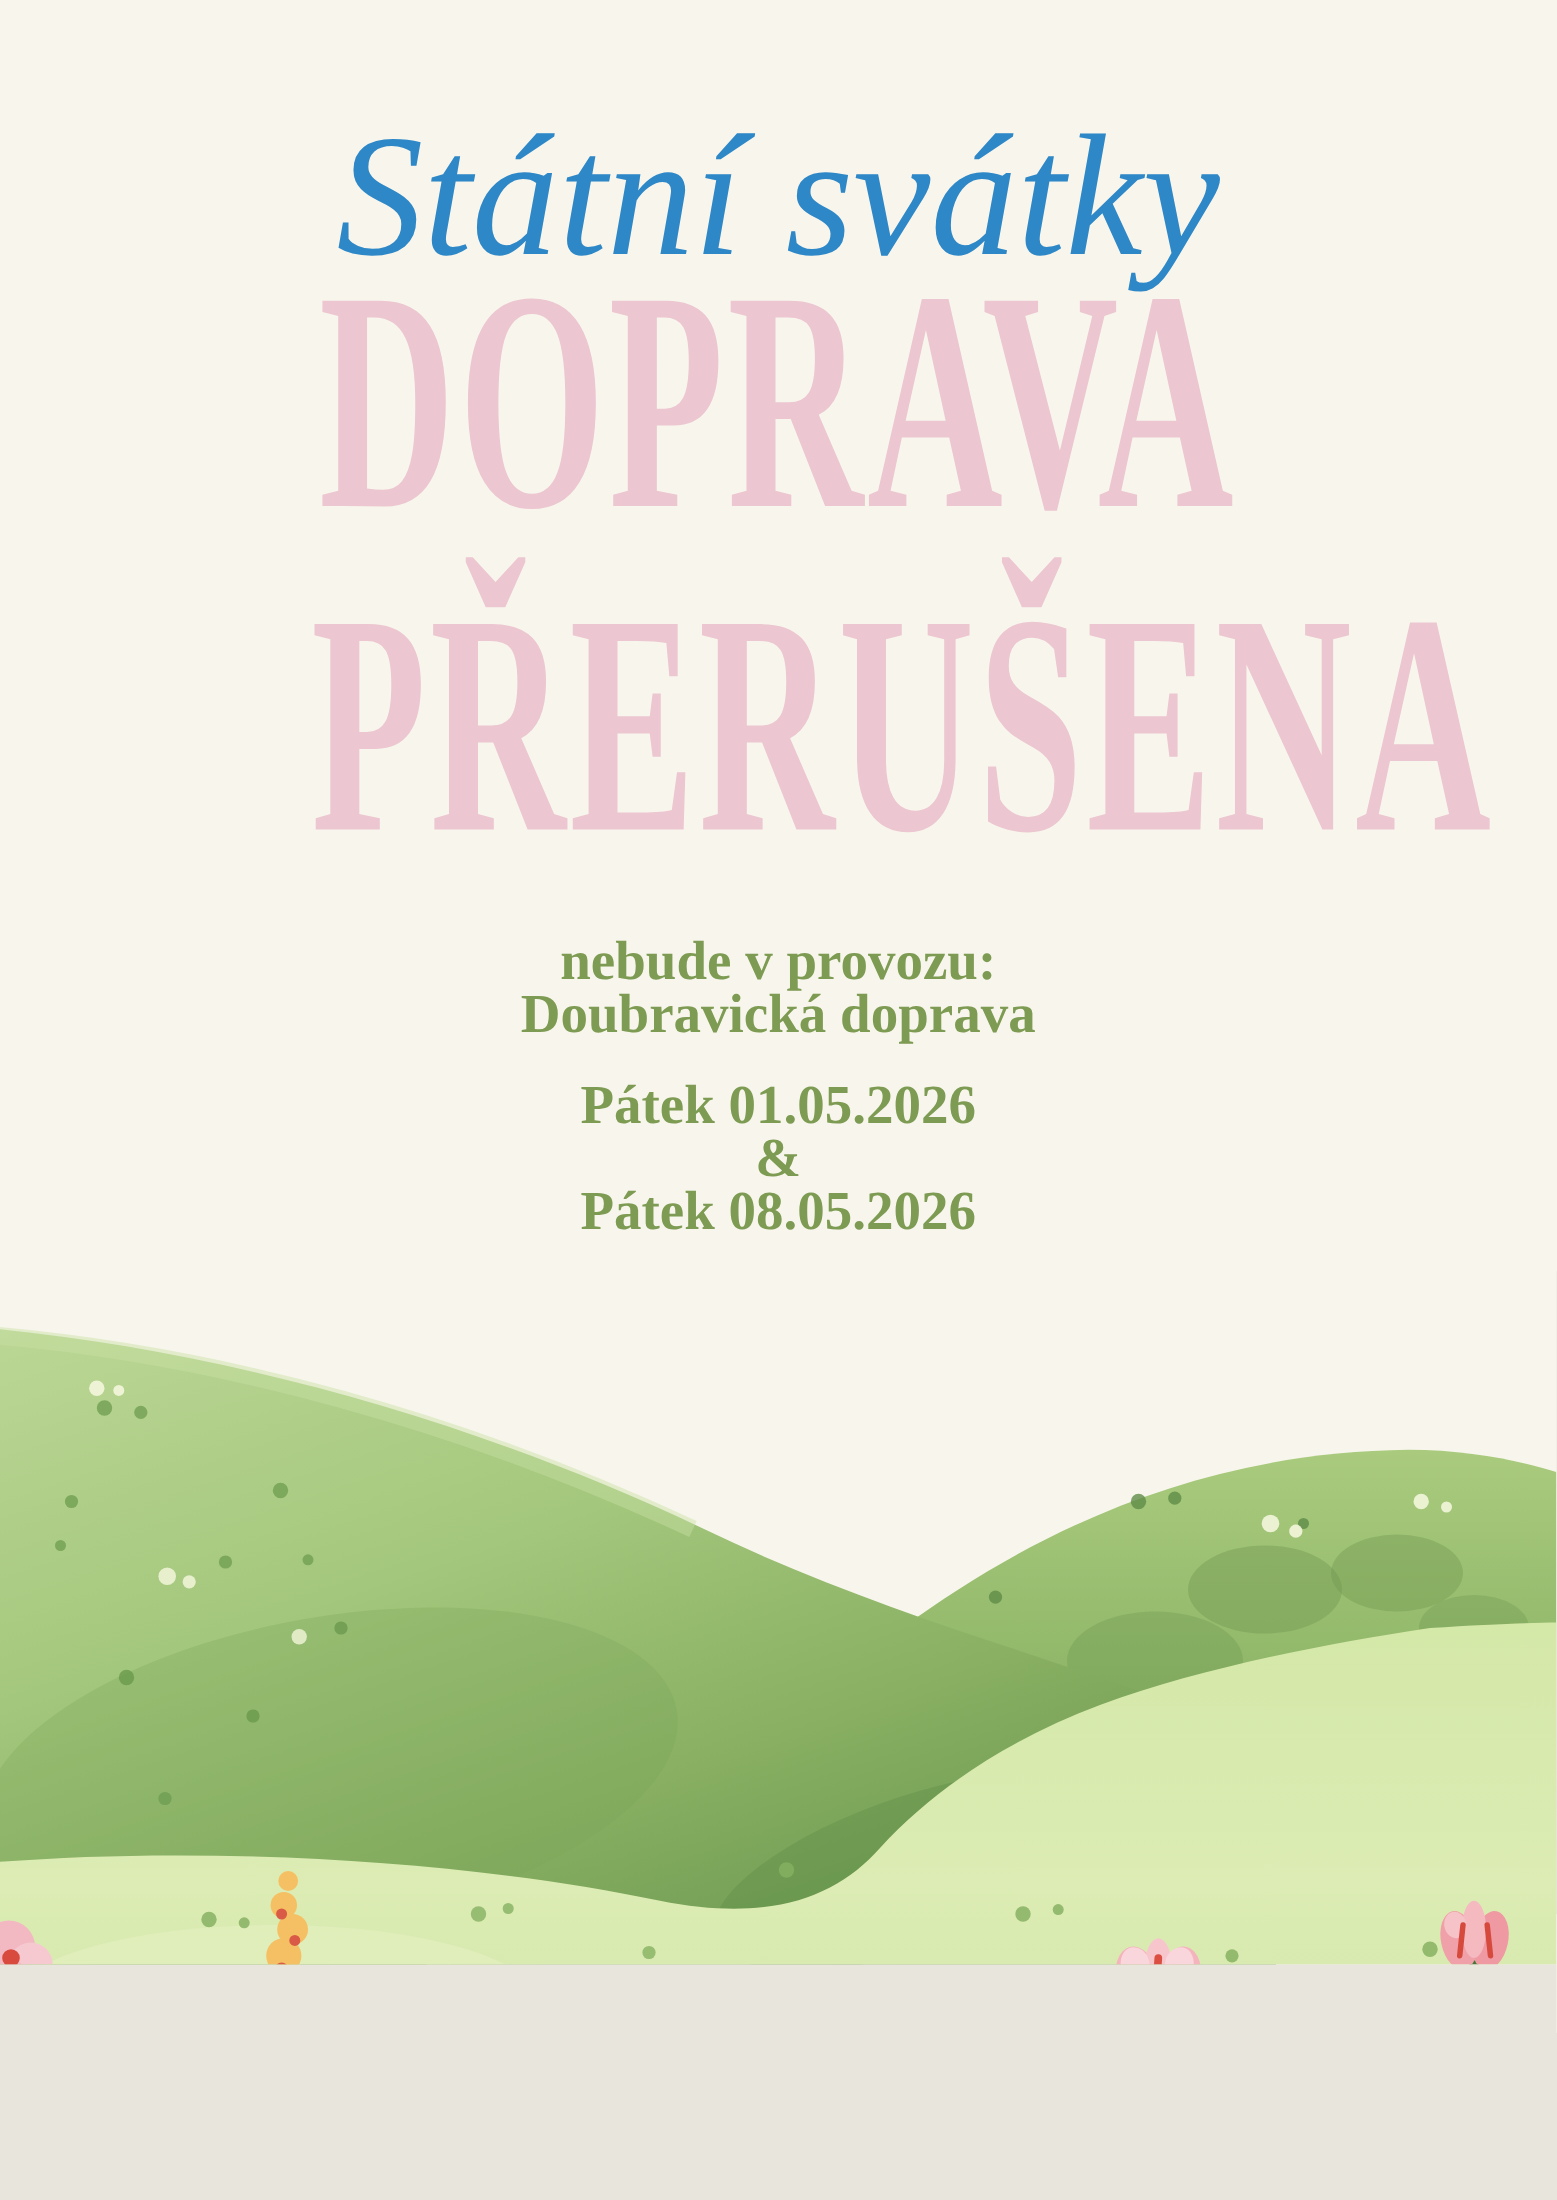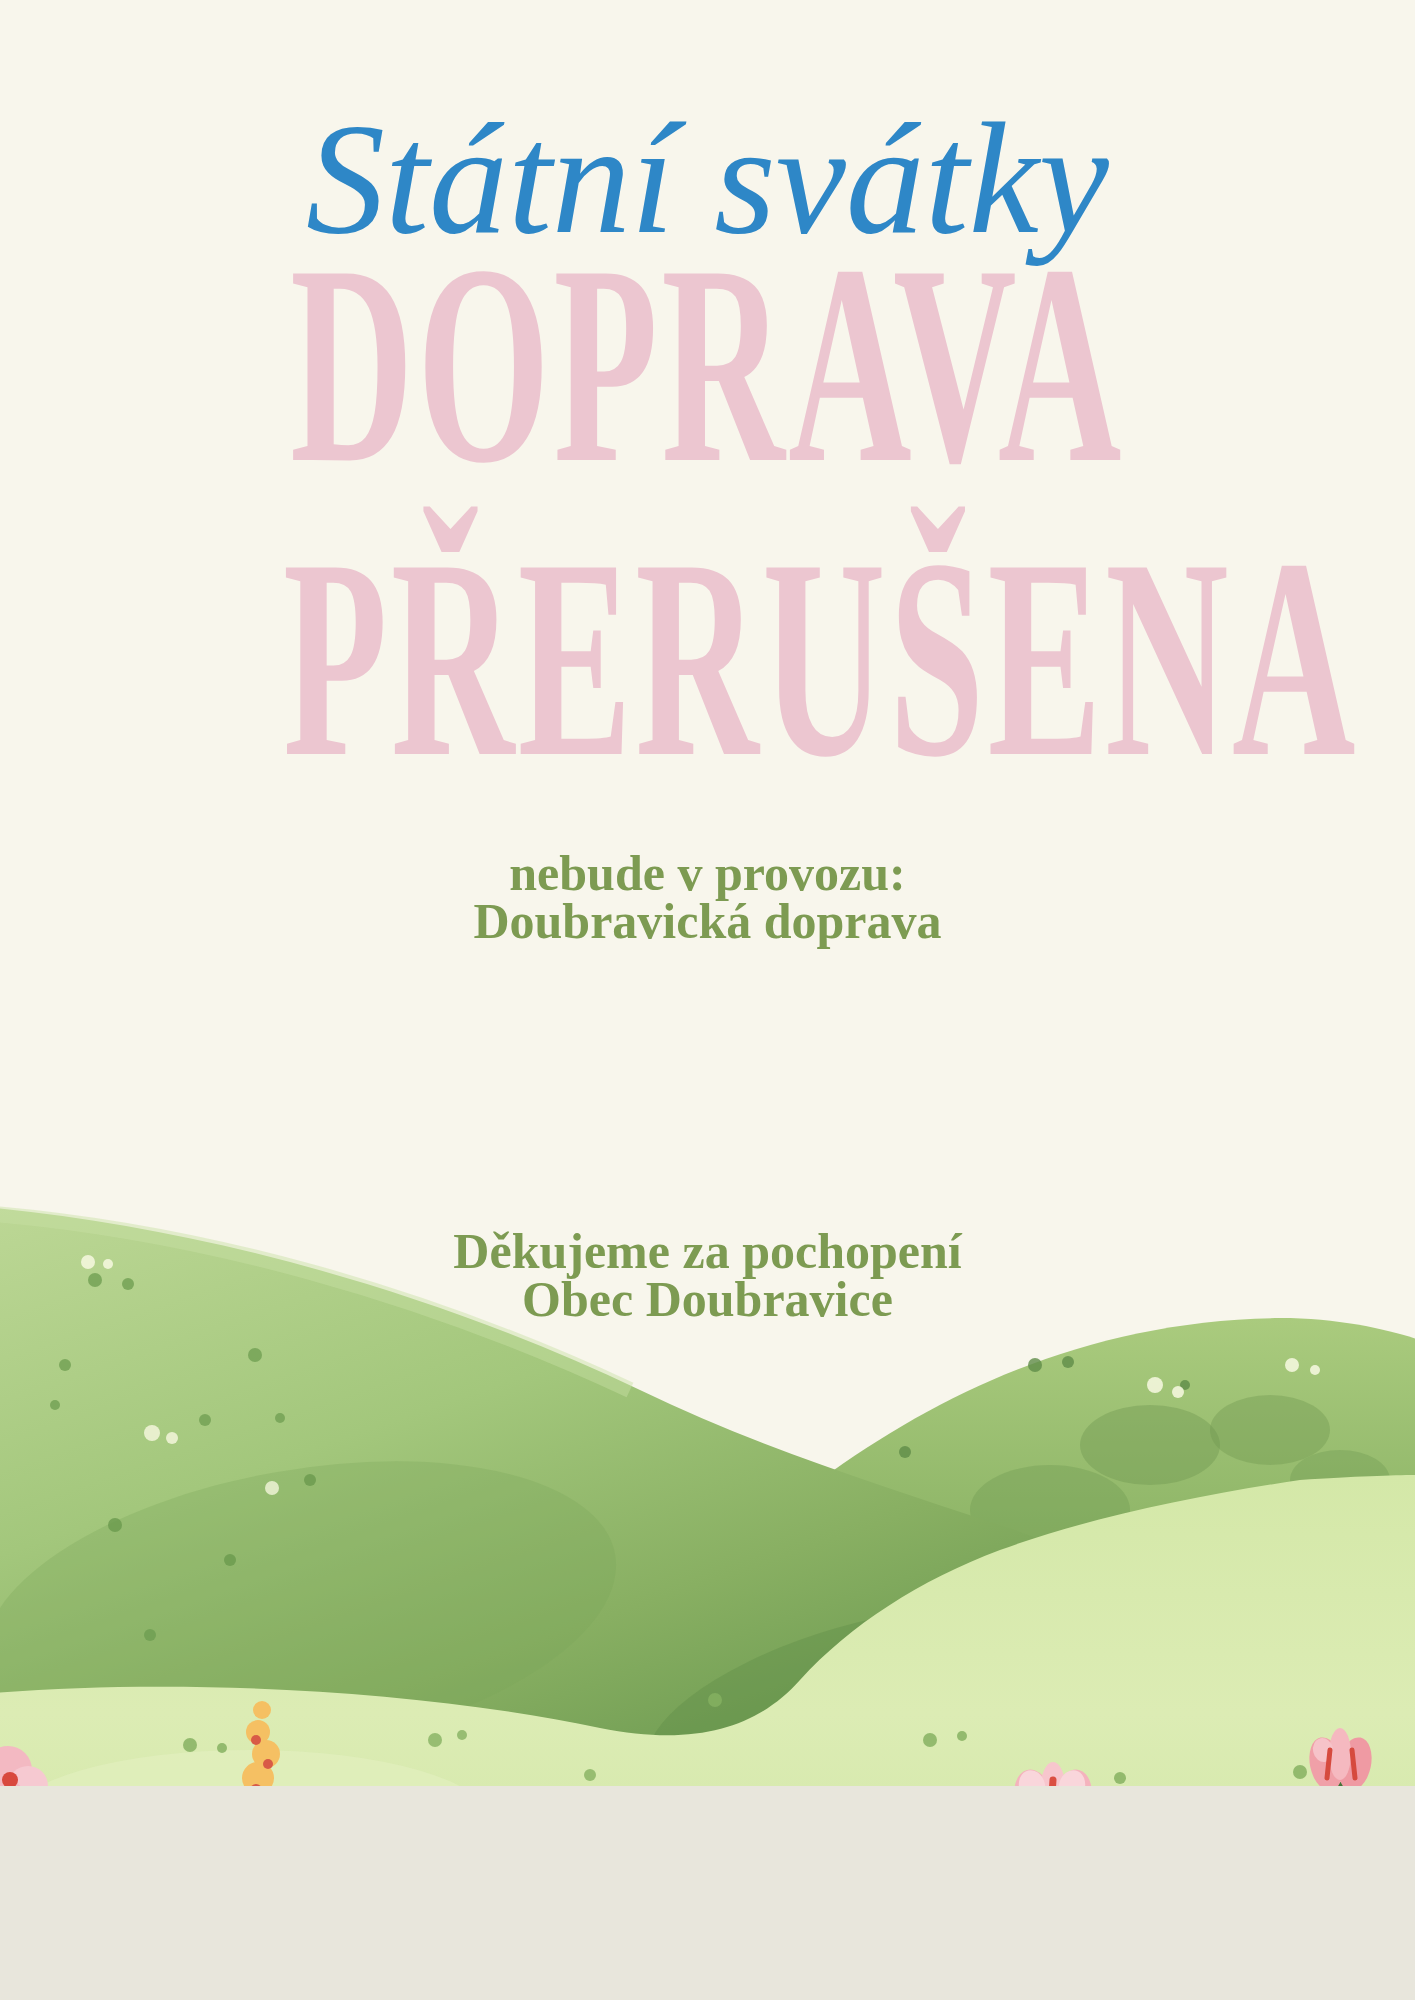--- a/index.html
+++ b/index.html
@@ -44,25 +44,26 @@
   <div class="headline">
     <div>DOPRAVA</div>
     <div>PŘERUŠENA</div>
   </div>
 
   <div class="green-block notice">
     <div>nebude v provozu:</div>
     <div>Doubravická doprava</div>
   </div>
 
-
-  <div class="green-block thanks">
-    <div>Děkujeme za pochopení</div>
-    <div>Obec Doubravice</div>
+  <div class="green-block dates">
+    <div>Pátek 01.05.2026</div>
+    <div>&amp;</div>
+    <div>Pátek 08.05.2026</div>
   </div>
+
 
   <svg class="meadow-svg" viewBox="0 0 1415 820" xmlns="http://www.w3.org/2000/svg">
     <defs>
       <linearGradient id="leftHillGrad" x1="0" y1="0" x2="0.5" y2="1">
         <stop offset="0" stop-color="#bcd795"></stop>
         <stop offset="0.35" stop-color="#a3c77c"></stop>
         <stop offset="0.62" stop-color="#88af62"></stop>
         <stop offset="0.85" stop-color="#6b9950"></stop>
         <stop offset="1" stop-color="#5f8d48"></stop>
       </linearGradient>

